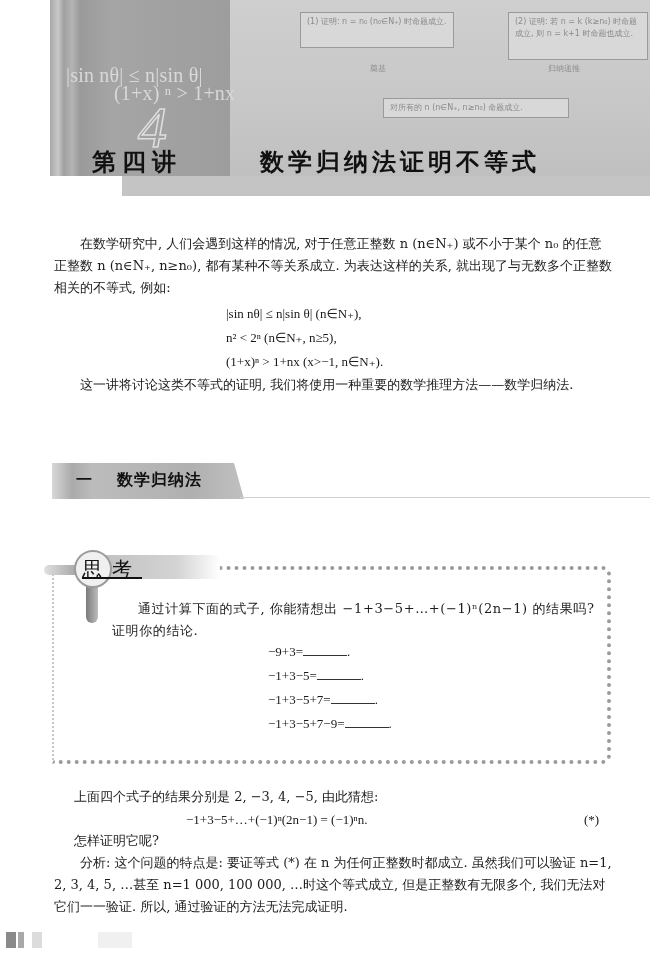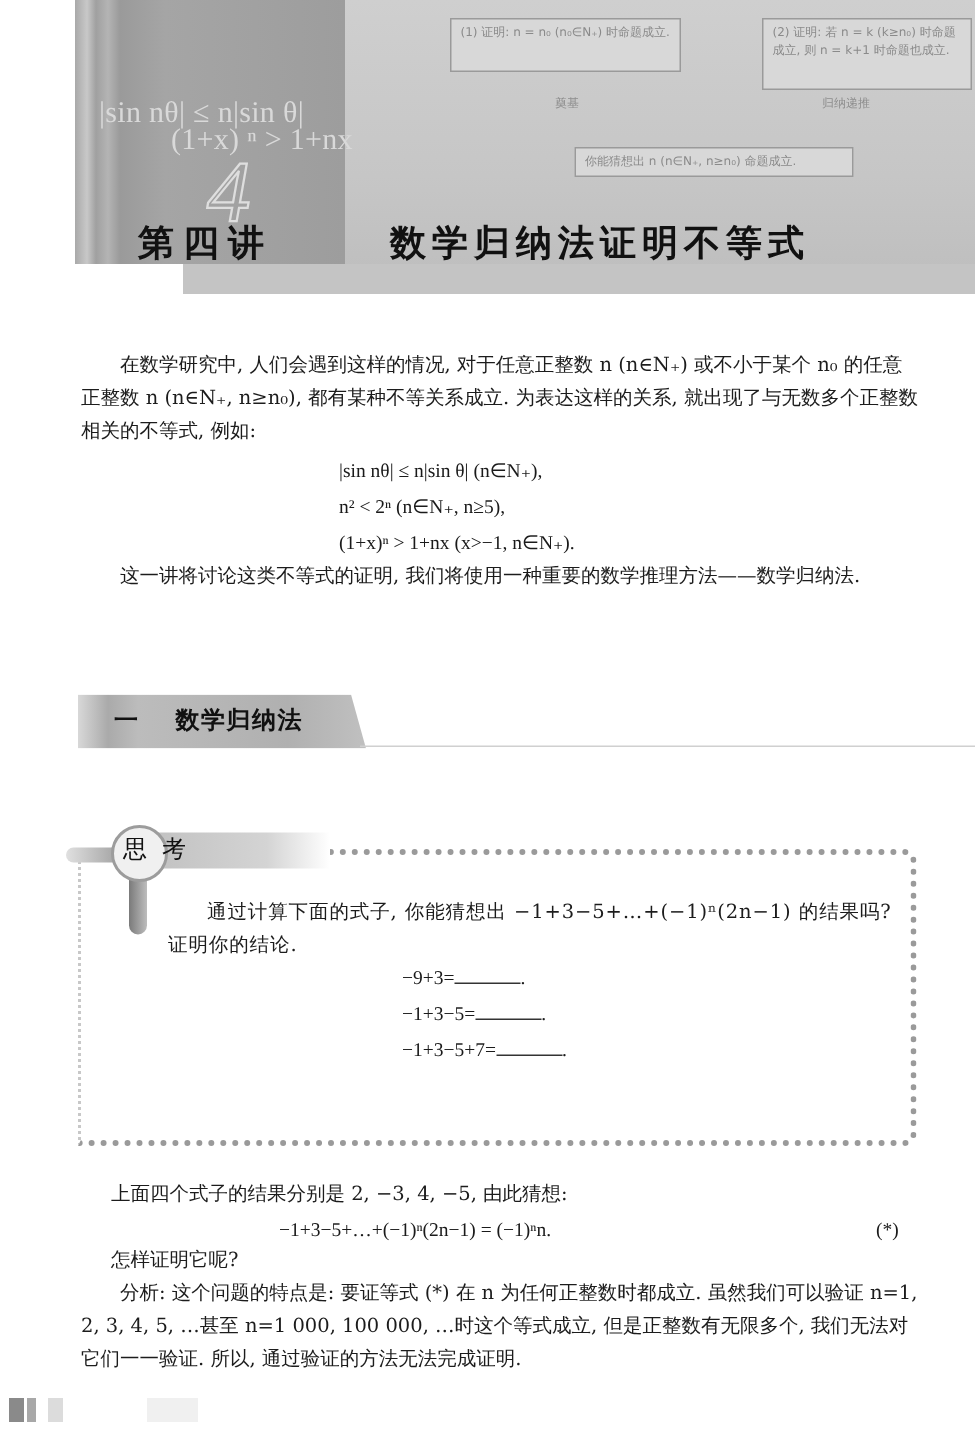--- a/index.html
+++ b/index.html
@@ -83,22 +83,23 @@
   }
   .think-figure {
     left: 86px; top: 575px; width: 12px; height: 48px; border-radius: 0 0 6px 6px;
     background: linear-gradient(90deg, #7a7a7a, #bdbdbd);
   }
   .think-hand {
     left: 44px; top: 565px; width: 40px; height: 10px; border-radius: 5px;
     background: linear-gradient(90deg, #e0e0e0, #9a9a9a);
   }
   .think-label {
-    left: 82px; top: 556px; font-size: 16px; color: #111; letter-spacing: 10px;
+    left: 82px; top: 556px; font-size: 20px; color: #111; letter-spacing: 10px;
     font-family: "DejaVu Sans", sans-serif;
+    text-decoration: underline;
   }
   .blank { display: inline-block; width: 44px; border-bottom: 1px solid #333; height: 14px; vertical-align: baseline; }
 
   
   .pg-mark1 { left: 6px; top: 932px; width: 10px; height: 16px; background: #8a8a8a; }
   .pg-mark2 { left: 18px; top: 932px; width: 6px; height: 16px; background: #a8a8a8; }
   .pg-mark3 { left: 32px; top: 932px; width: 10px; height: 16px; background: #dcdcdc; }
   .pg-mark4 { left: 98px; top: 932px; width: 34px; height: 16px; background: #f0f0f0; }
   .pg-num { left: 66px; top: 971px; font-size: 13px; color: #777; font-family: "Liberation Serif", serif; }
 </style>
@@ -112,21 +113,21 @@
 <div class="abs hdr-formula" style="left:66px;top:36px;margin-top:28px;">|sin nθ| ≤ n|sin θ|</div>
 <div class="abs hdr-formula" style="left:66px;top:82px;margin-left:48px;">(1+x) ⁿ &gt; 1+nx</div>
 <div class="abs big-four">4</div>
 
 <div class="abs hdr-box" style="left:300px;top:12px;width:140px;height:28px;">(1) 证明: n = n₀ (n₀∈N₊) 时命题成立.</div>
 <div class="abs hdr-cap" style="left:370px;top:63px;">奠基</div>
 
 <div class="abs hdr-box" style="left:508px;top:12px;width:126px;height:40px;">(2) 证明: 若 n = k (k≥n₀) 时命题成立, 则 n = k+1 时命题也成立.</div>
 <div class="abs hdr-cap" style="left:548px;top:63px;">归纳递推</div>
 
-<div class="abs hdr-box" style="left:383px;top:98px;width:172px;height:12px;">你能猜想出 n (n∈N₊, n≥n₀) 命题成立.</div>
+<div class="abs hdr-box" style="left:383px;top:98px;width:172px;height:12px;">对所有的 n (n∈N₊, n≥n₀) 命题成立.</div>
 
 <div class="abs lecture-num">第四讲</div>
 <div class="abs lecture-title">数学归纳法证明不等式</div>
 
 <div class="abs para indent" style="left:54px;top:233px;width:560px;">在数学研究中, 人们会遇到这样的情况, 对于任意正整数 n (n∈N₊) 或不小于某个 n₀ 的任意正整数 n (n∈N₊, n≥n₀), 都有某种不等关系成立. 为表达这样的关系, 就出现了与无数多个正整数相关的不等式, 例如:</div>
 
 <div class="abs" style="left:226px;top:302px;">
   <div class="formula-line math">|sin nθ| ≤ n|sin θ| (n∈N₊),</div>
   <div class="formula-line math">n² &lt; 2ⁿ (n∈N₊, n≥5),</div>
   <div class="formula-line math">(1+x)ⁿ &gt; 1+nx (x&gt;−1, n∈N₊).</div>
@@ -146,20 +147,21 @@
 <div class="abs think-figure"></div>
 <div class="abs think-badge"></div>
 <div class="abs think-label">思考</div>
 
 <div class="abs para" style="left:112px;top:598px;width:490px;text-indent:2em;letter-spacing:0.6px;">通过计算下面的式子, 你能猜想出 −1+3−5+…+(−1)ⁿ(2n−1) 的结果吗? 证明你的结论.</div>
 
 <div class="abs" style="left:268px;top:640px;">
   <div class="formula-line math"><span>−9+3=</span><span class="blank"></span><span>.</span></div>
   <div class="formula-line math"><span>−1+3−5=</span><span class="blank"></span><span>.</span></div>
   <div class="formula-line math"><span>−1+3−5+7=</span><span class="blank"></span><span>.</span></div>
+  <div class="formula-line math"><span>−1+3−5+7−9=</span><span class="blank"></span><span>.</span></div>
 </div>
 
 <div class="abs para" style="left:74px;top:786px;width:540px;">上面四个式子的结果分别是 2, −3, 4, −5, 由此猜想:</div>
 <div class="abs formula-line math" style="left:186px;top:808px;">−1+3−5+…+(−1)ⁿ(2n−1) = (−1)ⁿn.</div>
 <div class="abs formula-line math" style="left:584px;top:808px;">(*)</div>
 <div class="abs para" style="left:74px;top:830px;">怎样证明它呢?</div>
 <div class="abs para indent" style="left:54px;top:852px;width:560px;">分析: 这个问题的特点是: 要证等式 (*) 在 n 为任何正整数时都成立. 虽然我们可以验证 n=1, 2, 3, 4, 5, …甚至 n=1 000, 100 000, …时这个等式成立, 但是正整数有无限多个, 我们无法对它们一一验证. 所以, 通过验证的方法无法完成证明.</div>
 
 <div class="abs pg-mark1"></div>
 <div class="abs pg-mark2"></div>

